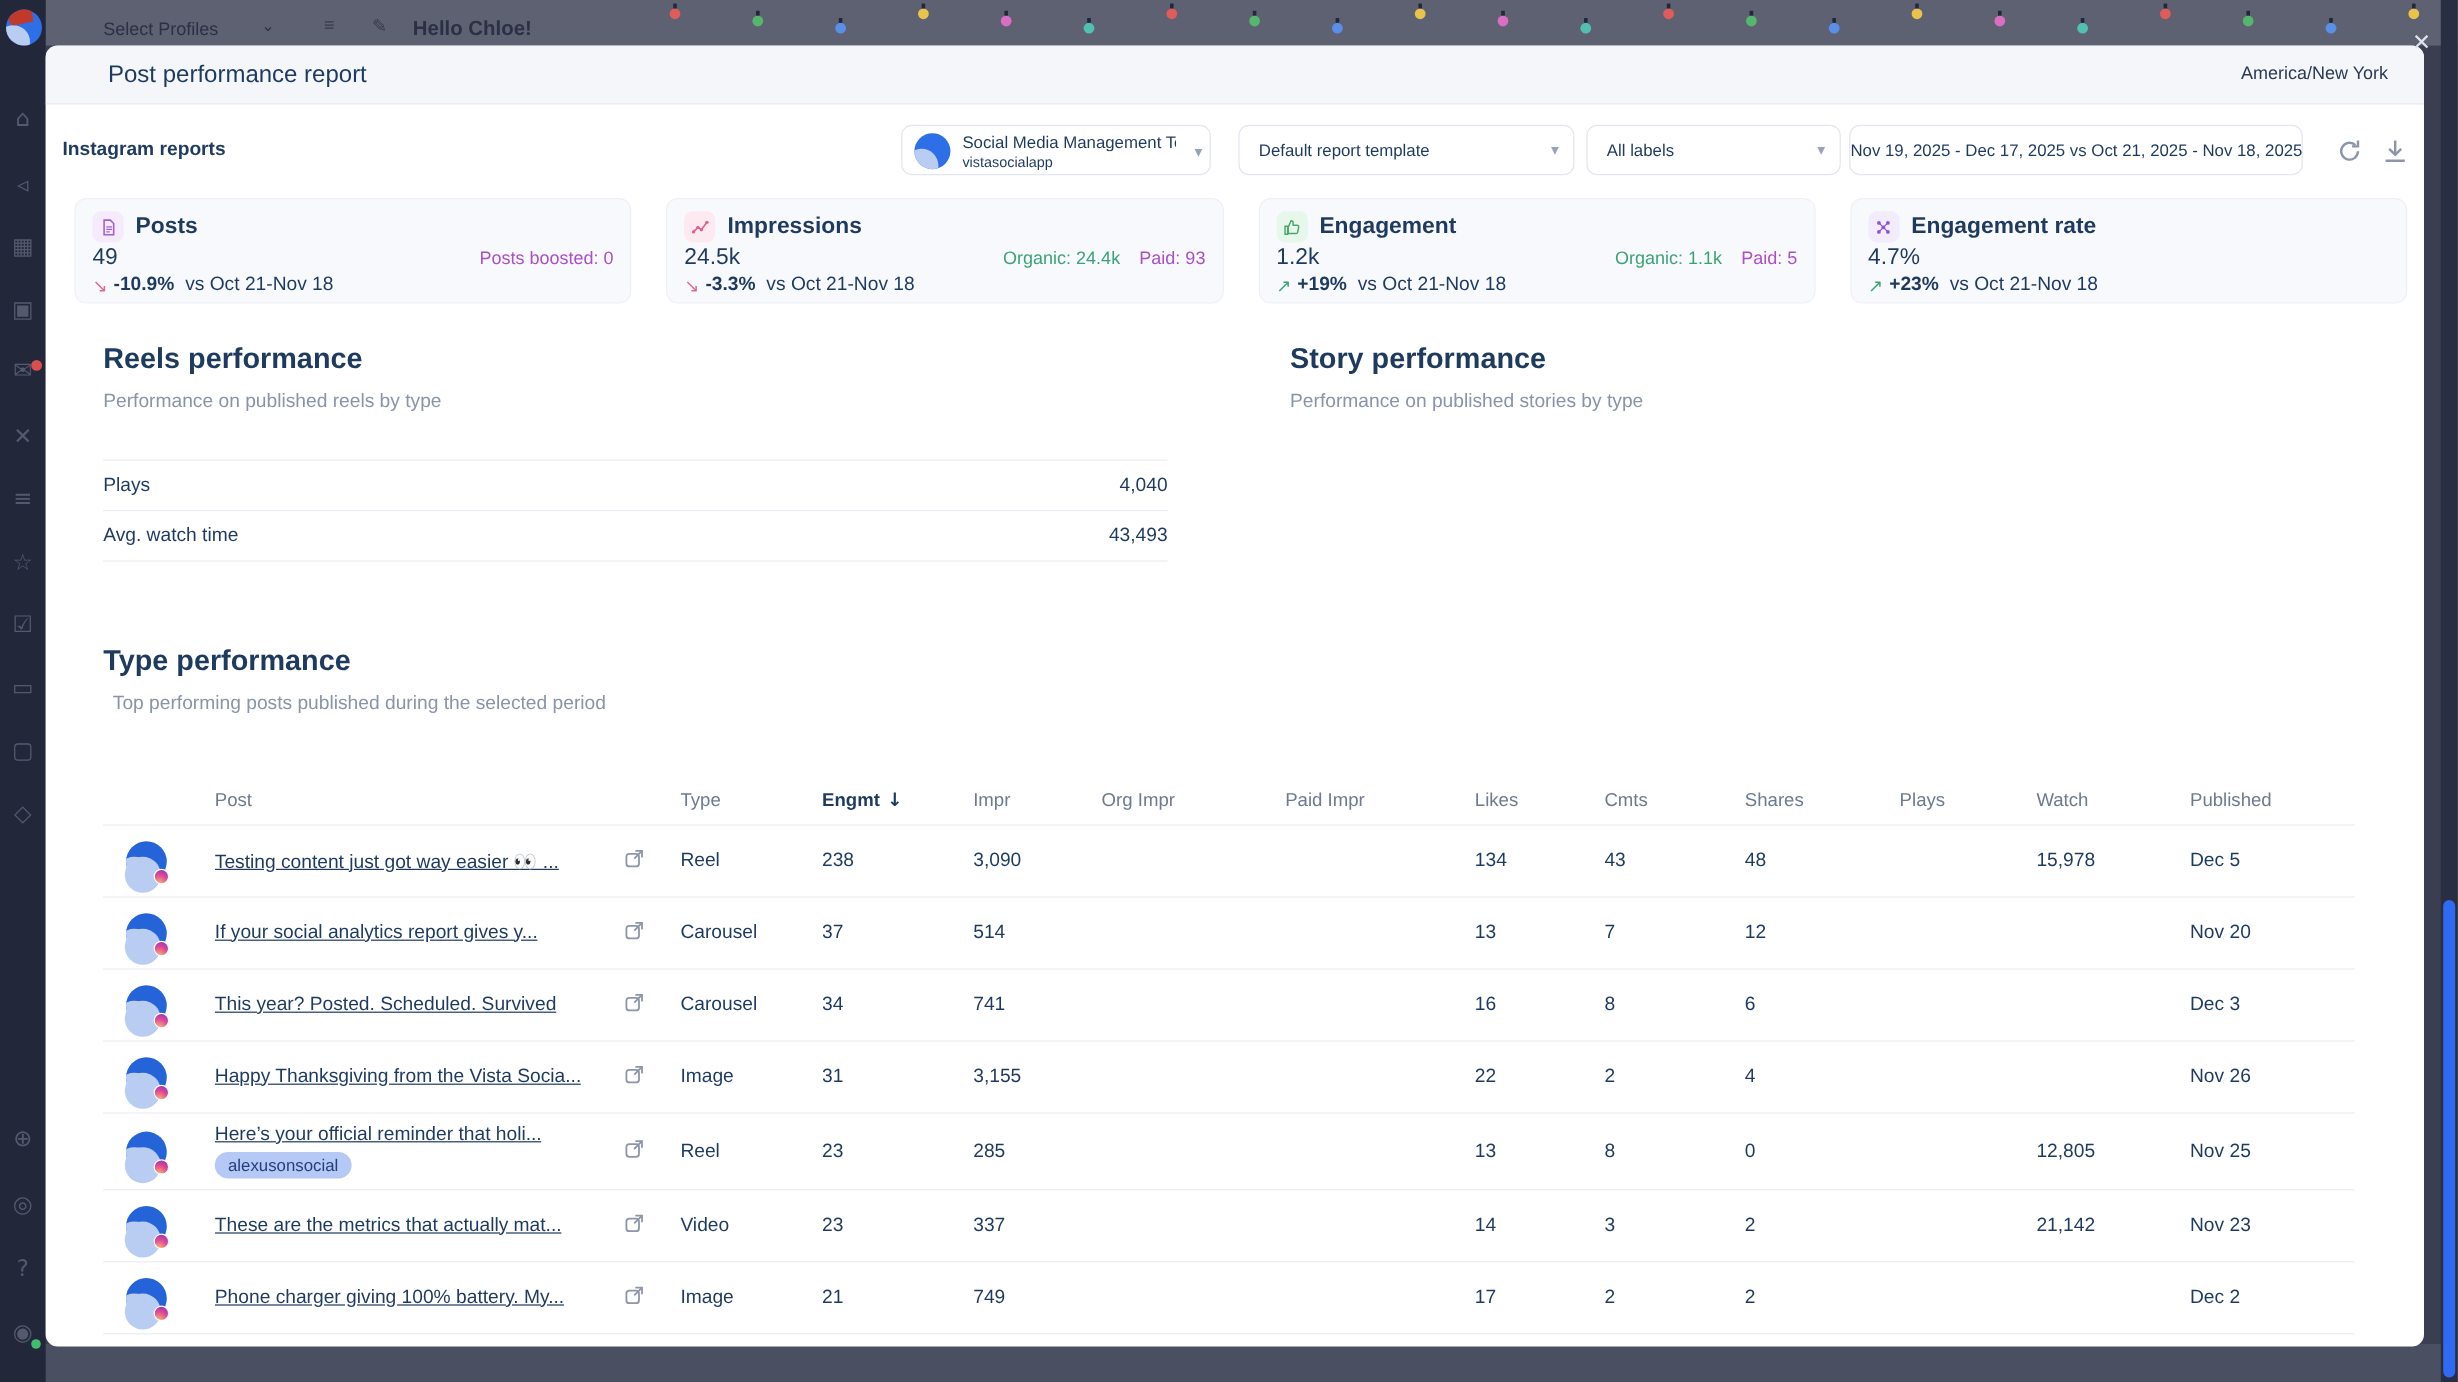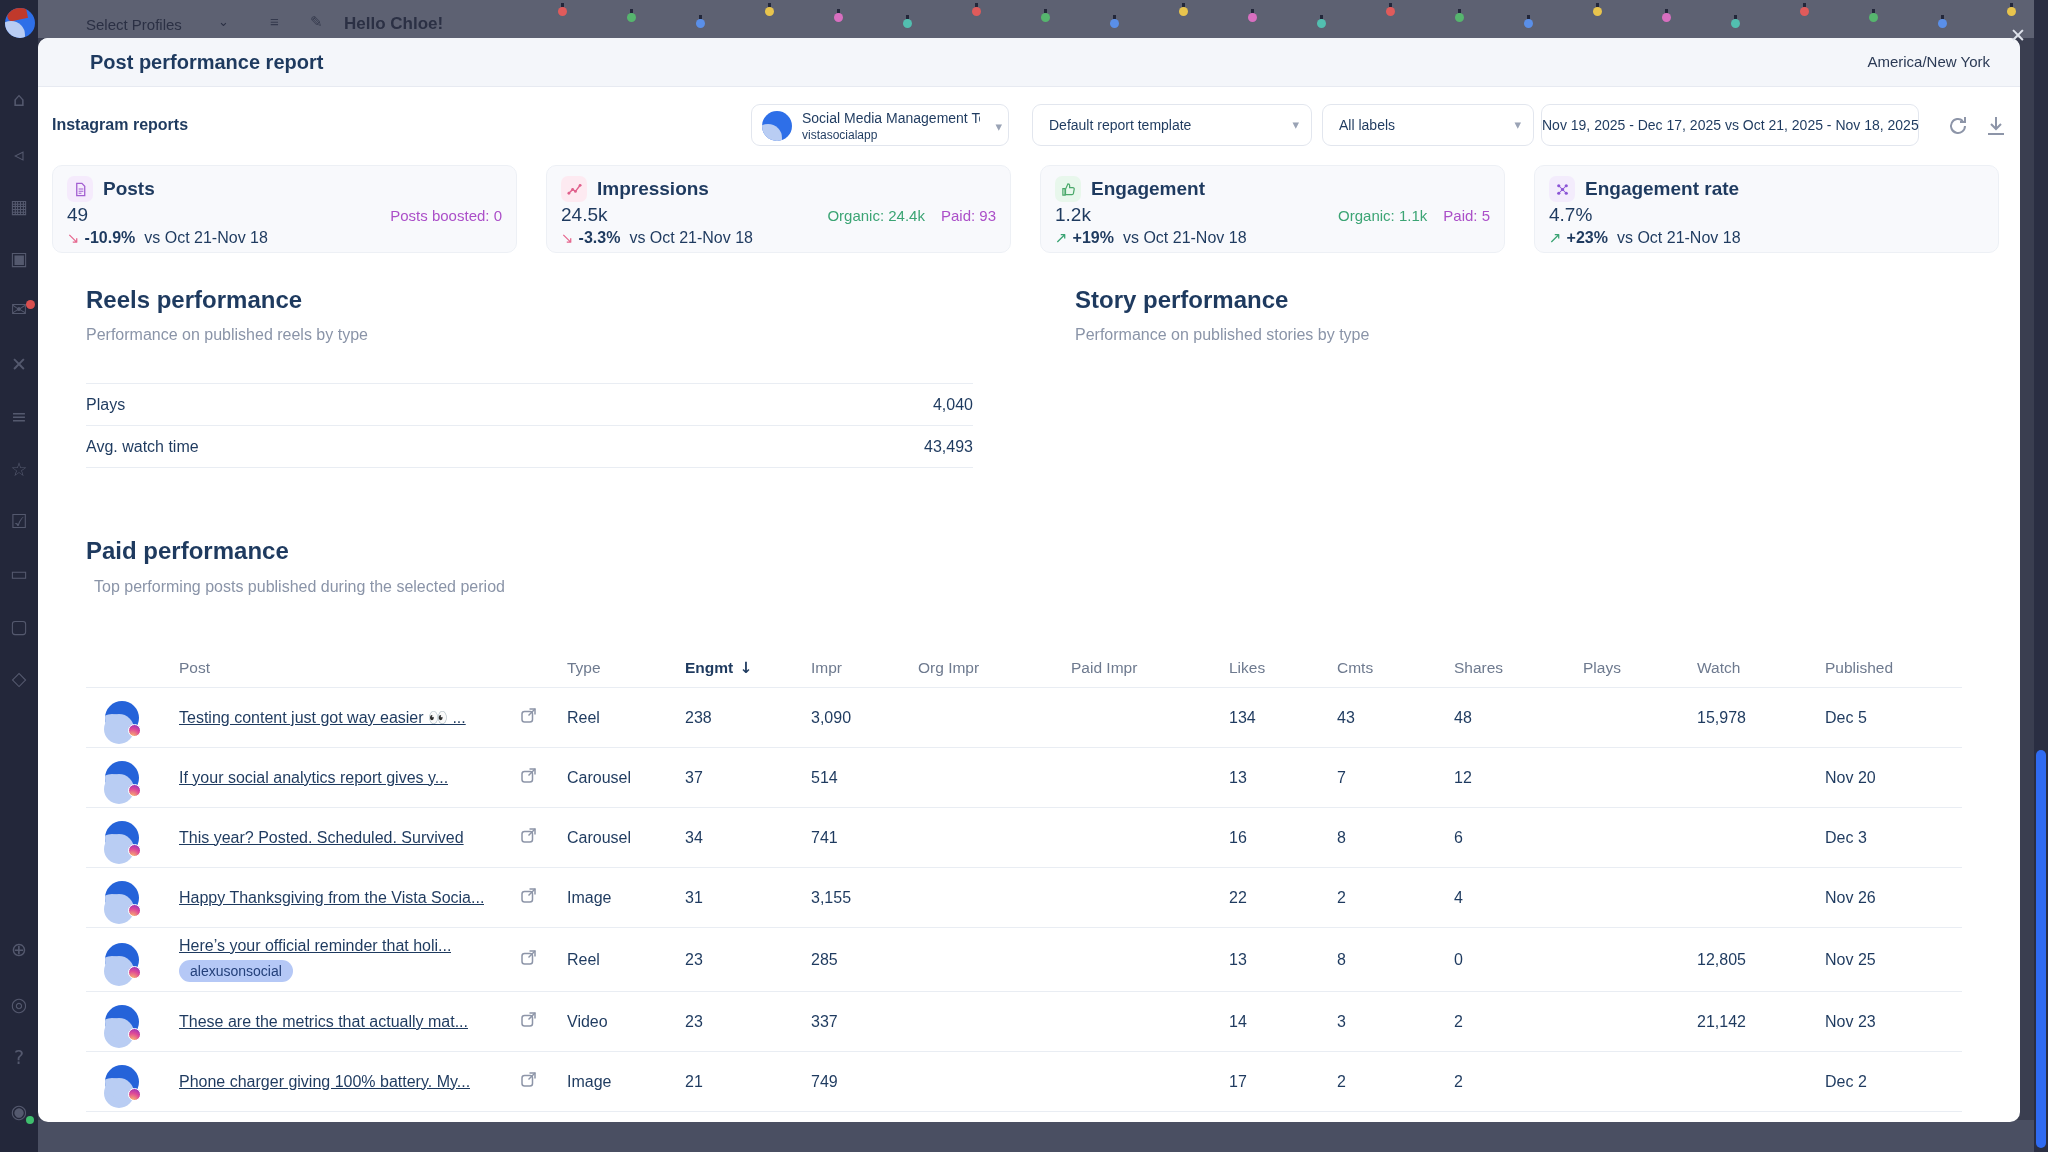--- a/index.html
+++ b/index.html
@@ -27,21 +27,21 @@
 
   
   .vscroll{position:absolute;right:0;top:0;width:14px;height:1152px;background:#2a2e42;z-index:6;}
   .vscroll .thumb{position:absolute;left:2px;width:10px;top:750px;height:398px;border-radius:5px;background:#2f6bf2;cursor:pointer;}
 
   .close-x{position:absolute;right:22px;top:24px;color:#dfe3ec;font-size:19px;z-index:7;cursor:pointer;}
 
   
   .modal{position:absolute;left:38px;top:38px;width:1982px;height:1084px;background:#ffffff;border-radius:10px;z-index:4;overflow:hidden;}
   .m-header{position:absolute;left:0;top:0;right:0;height:48px;background:#f4f6fa;border-bottom:1px solid #e7eaf1;}
-  .m-title{position:absolute;left:52px;top:13px;font-size:20px;font-weight:700;color:#1e3a5f;}
+  .m-title{position:absolute;left:52px;top:13px;font-size:20px;font-weight:400;color:#1e3a5f;}
   .m-tz{position:absolute;right:30px;top:15px;font-size:15px;color:#2b3a55;}
 
   
   .sec-label{position:absolute;left:14px;top:78px;font-size:16px;font-weight:bold;color:#1e3a5f;}
   .dd{position:absolute;top:66px;height:42px;background:#fff;border:1px solid #e2e6ee;border-radius:9px;box-sizing:border-box;cursor:pointer;}
   .dd-profile{left:713px;width:258px;}
   .pr-avatar{position:absolute;left:10px;top:6px;width:30px;height:30px;border-radius:50%;background:#2e6fe8;overflow:hidden;}
   .pr-avatar::before{content:"";position:absolute;left:-8px;top:13px;width:28px;height:28px;border-radius:50%;background:#b9cdf3;}
   .pr-name{position:absolute;left:50px;top:5px;font-size:14px;color:#1e3a5f;white-space:nowrap;max-width:178px;overflow:hidden;}
   .pr-handle{position:absolute;left:50px;top:23px;font-size:12px;color:#1e3a5f;}
@@ -49,21 +49,21 @@
   .dd-caret.inline{right:6px;top:14px;}
   .dd-template{left:994px;width:280px;}
   .dd-labels{left:1284px;width:212px;}
   .dd-text{position:absolute;left:16px;top:12px;font-size:14px;color:#1e3a5f;white-space:nowrap;}
   .date-btn{position:absolute;left:1503px;top:66px;width:378px;height:42px;border:1px solid #e2e6ee;border-radius:9px;box-sizing:border-box;text-align:center;line-height:40px;font-size:14px;color:#1e3a5f;cursor:pointer;white-space:nowrap;}
   .tool-ic{position:absolute;top:76px;width:24px;height:24px;color:#8d95a8;cursor:pointer;}
   .ic-refresh{left:1908px;}
   .ic-download{left:1946px;}
 
   
-  .cards{position:absolute;left:14px;top:127px;right:14px;height:90px;display:flex;gap:29px;}
+  .cards{position:absolute;left:24px;top:127px;right:14px;height:90px;display:flex;gap:29px;}
   .card{width:465px;height:88px;background:#f8f9fc;border:1px solid #edf0f5;border-radius:10px;box-sizing:border-box;padding:10px 14px 8px 14px;position:relative;}
   .card-head{display:flex;align-items:center;gap:10px;height:26px;}
   .card-icon{width:26px;height:26px;border-radius:7px;display:flex;align-items:center;justify-content:center;}
   .card-icon svg{width:15px;height:15px;}
   .ci-document{background:#f5ebfc;color:#a35fd1;}
   .ci-chart{background:#fdeaf1;color:#e0608c;}
   .ci-thumbs-up{background:#e8f7ec;color:#4aa86a;}
   .ci-network{background:#f3ecfc;color:#8b55d6;}
   .card-title{font-size:19px;font-weight:bold;color:#1e3a5f;}
   .card-mid{display:flex;justify-content:space-between;align-items:baseline;margin-top:2px;}
@@ -321,21 +321,21 @@
   </div>
         <div class="mini-row">
     <span class="mini-label">Avg. watch time</span>
     <span class="mini-value">43,493</span>
   </div>
       </div>
 
     <span class="sec-title" style="left:1037px;top:248px">Story performance</span>
     <span class="sec-sub" style="left:1037px;top:288px">Performance on published stories by type</span>
 
-    <span class="sec-title" style="left:48px;top:499px">Paid performance</span>
+    <span class="sec-title" style="left:48px;top:499px">Type performance</span>
     <span class="sec-sub" style="left:56px;top:540px">Top performing posts published during the selected period</span>
     <div class="ptable" id="ptable">
         <div class="prow head">
           <div class="cell hcell"></div>
           <div class="cell hcell"><span>Post</span></div>
           <div class="cell hcell"></div>
           <div class="cell hcell"><span>Type</span></div>
           <div class="cell hcell sorted"><span>Engmt</span><span class="sort-arrow">↓</span></div>
           <div class="cell hcell"><span>Impr</span></div>
           <div class="cell hcell"><span>Org Impr</span></div>

